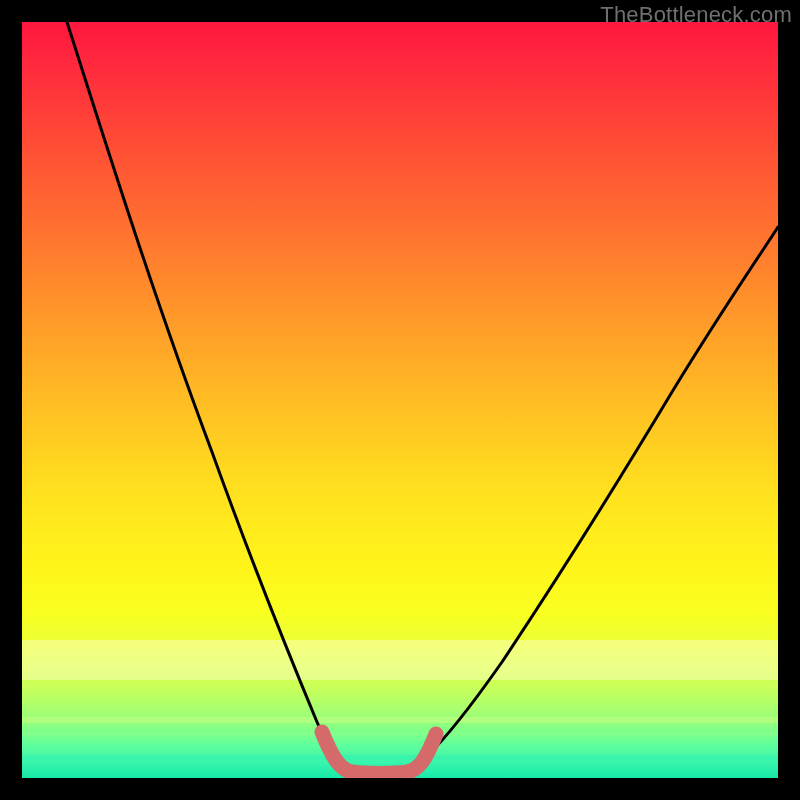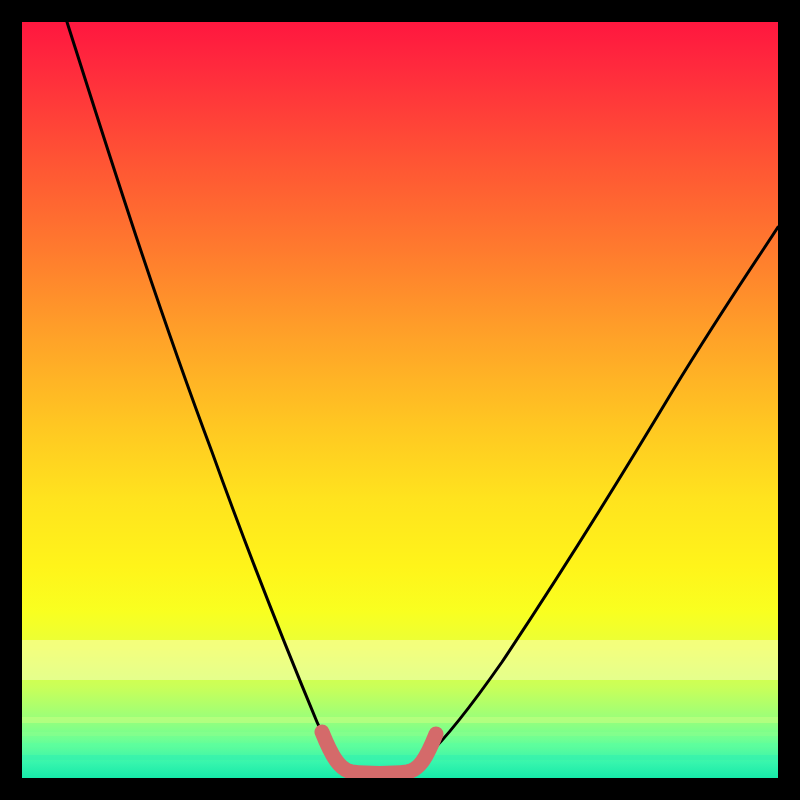--- a/index.html
+++ b/index.html
@@ -100,13 +100,14 @@
                C420,720 445,690 480,640
                C530,565 590,470 650,370
                C700,288 740,230 756,205" fill="none" stroke="#000" stroke-width="3" stroke-linecap="round"></path>
       <path d="M300,710
                C310,735 318,748 330,750
                C345,752 370,752 385,750
                C397,748 404,737 414,712" fill="none" stroke="#d46a6a" stroke-width="15" stroke-linecap="round" stroke-linejoin="round"></path>
     </svg>
   </div>
 
+  <div class="attribution">TheBottleneck.com</div>
 </div>
 
 </body></html>

